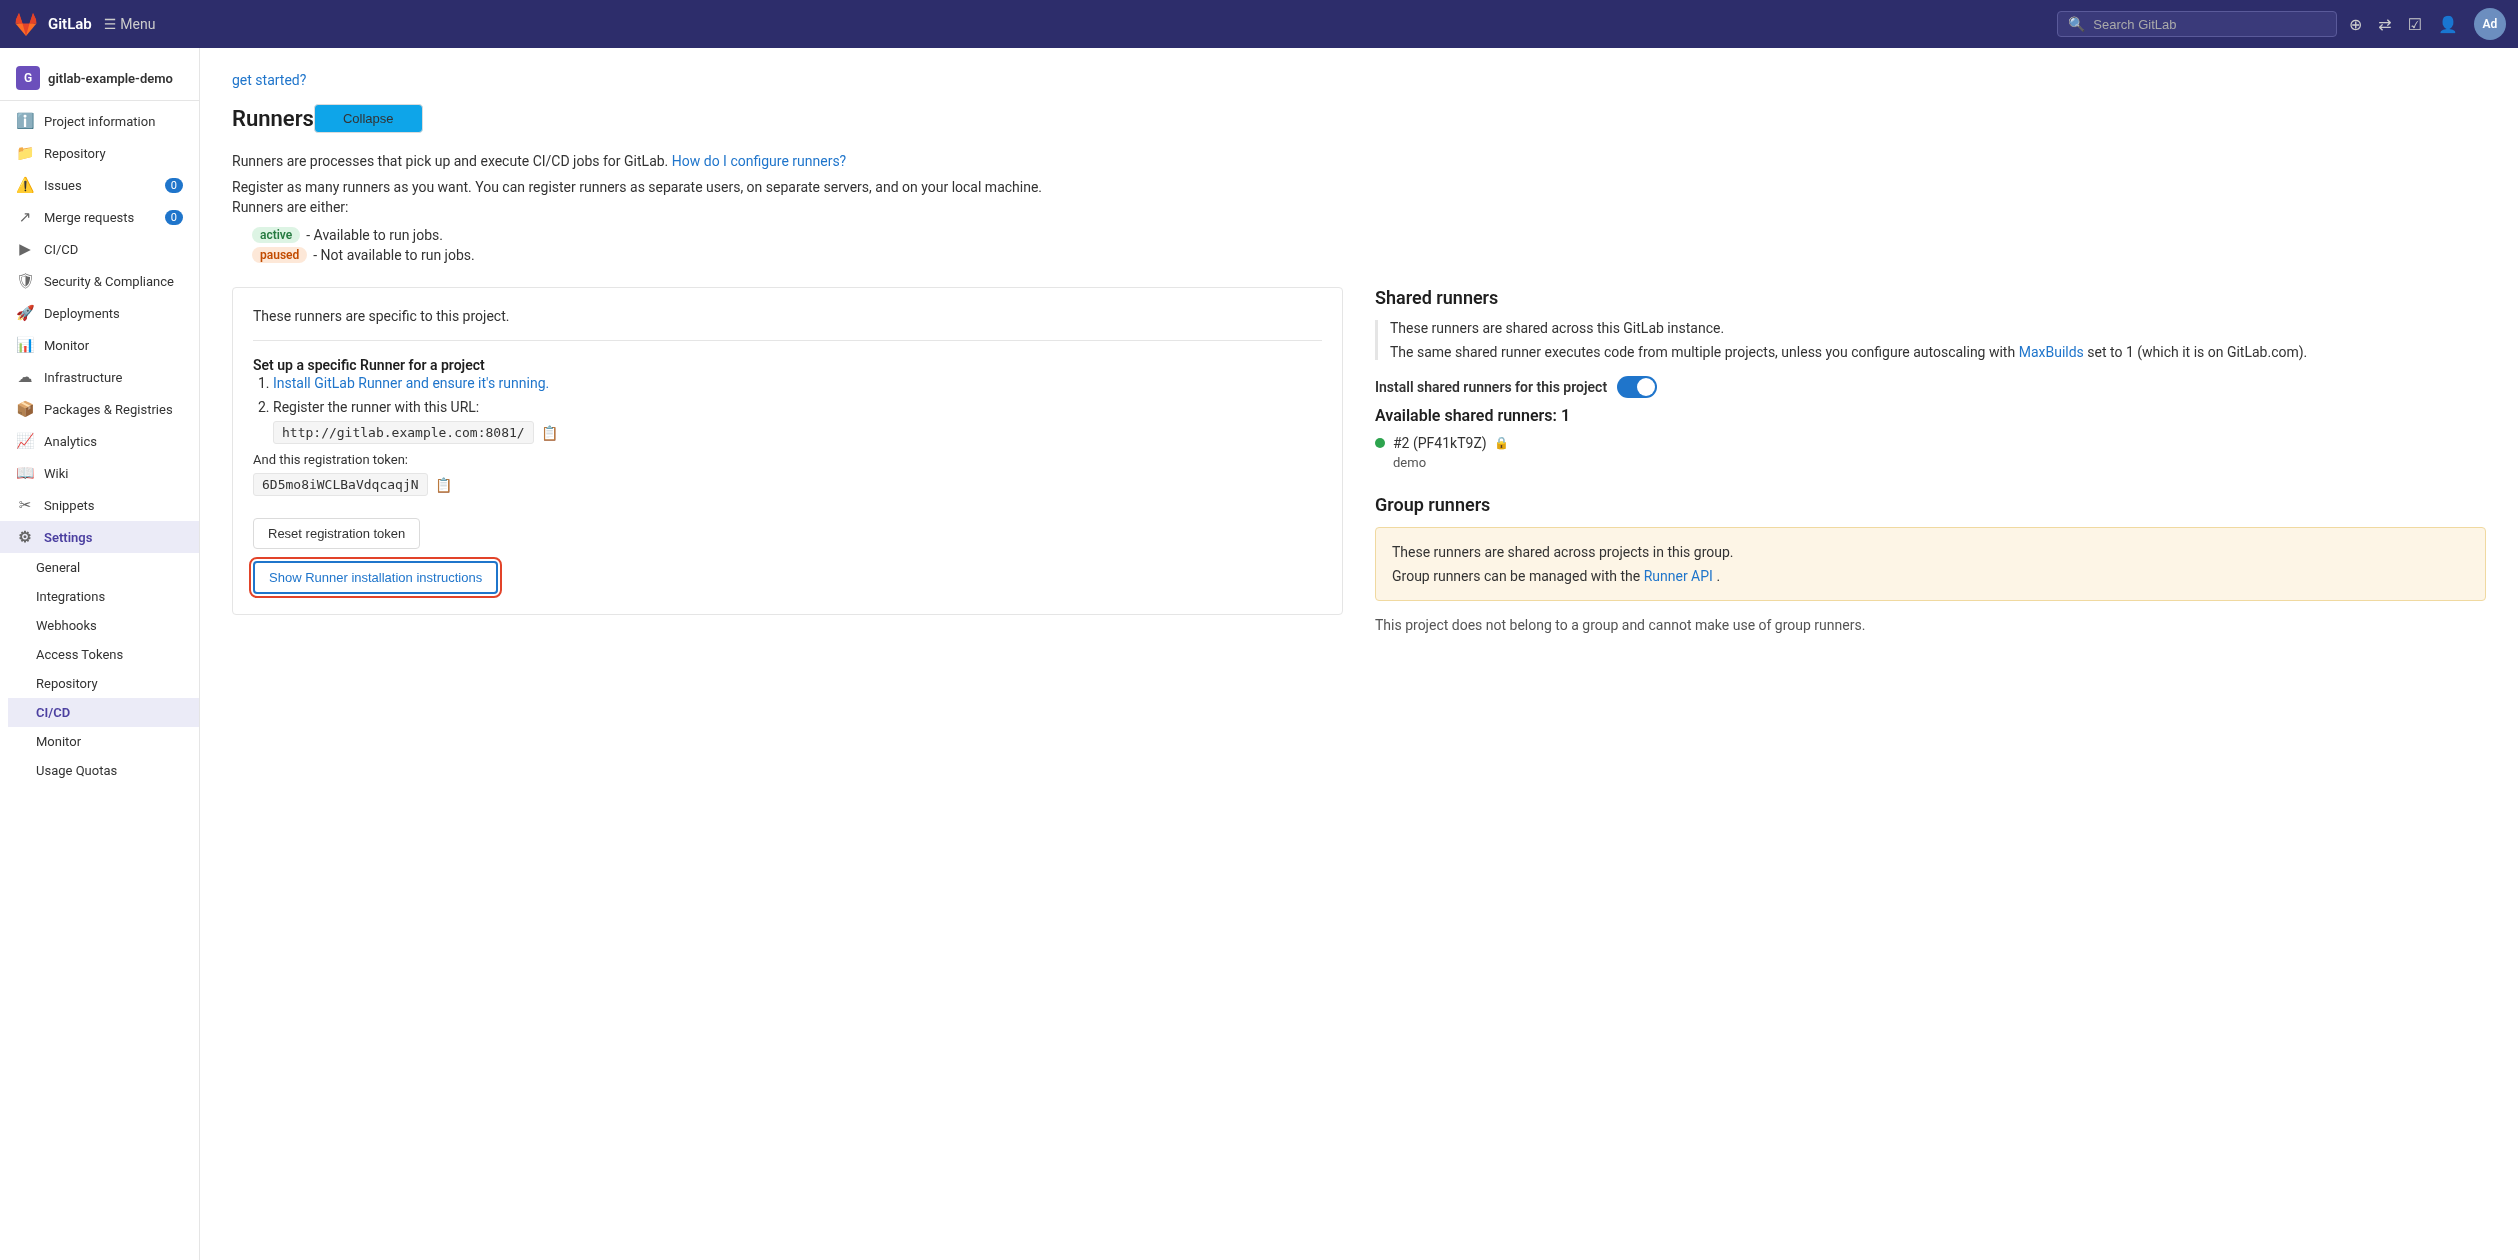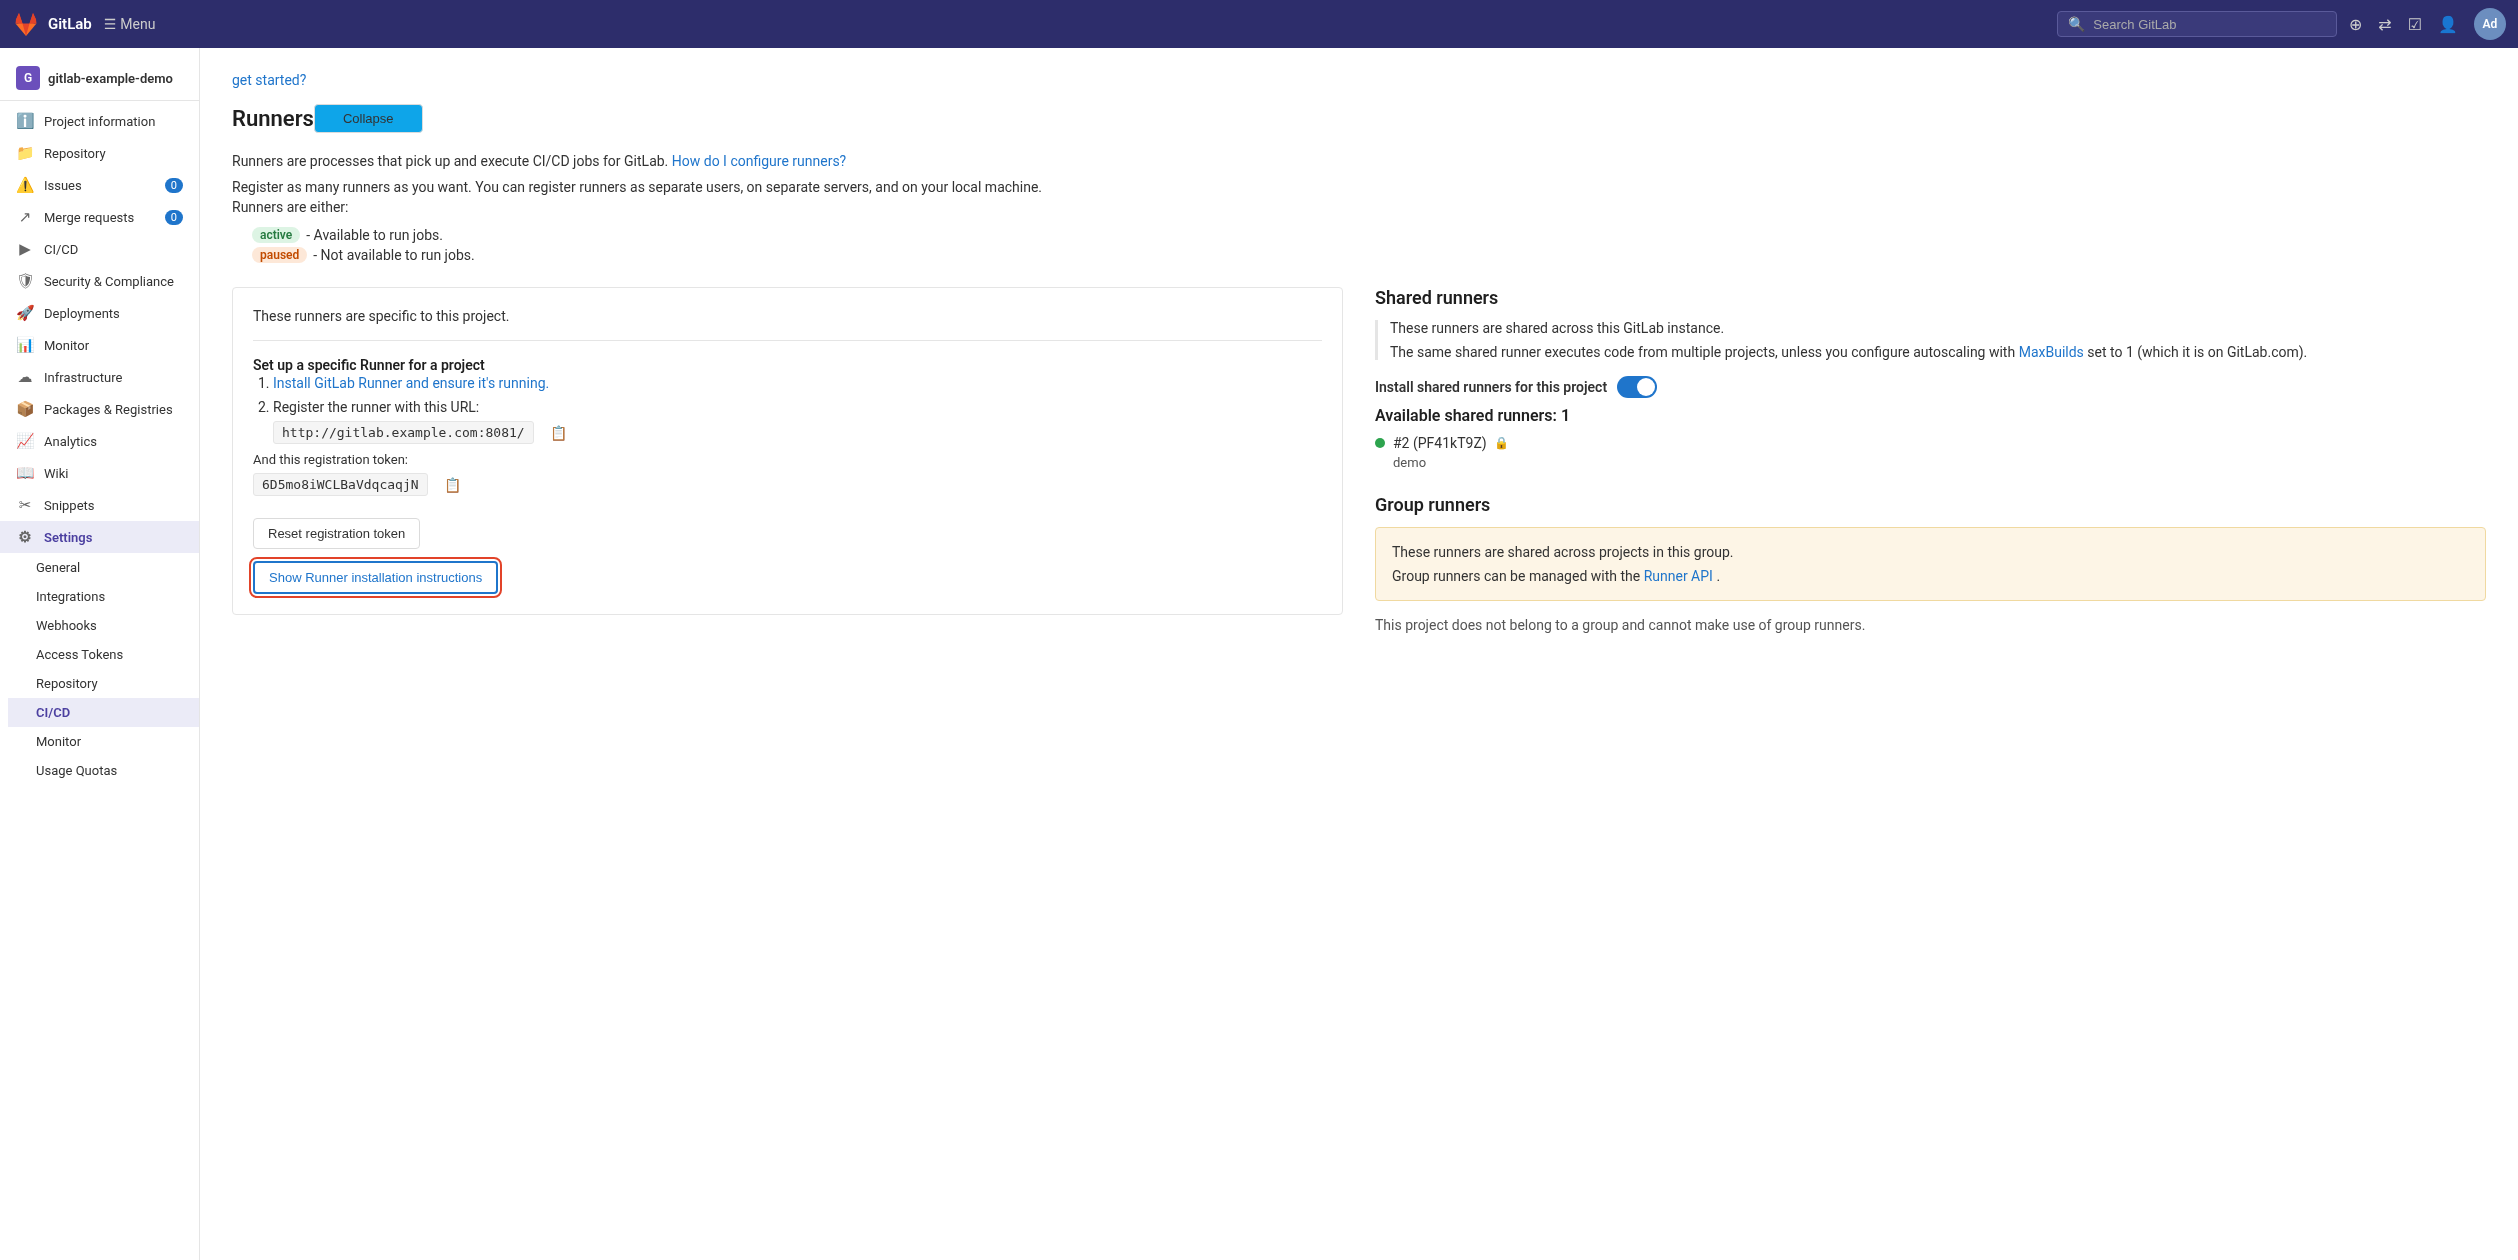--- a/index.html
+++ b/index.html
@@ -75,21 +75,21 @@
     .specific-box {
       border: 1px solid #e5e5e5; border-radius: 4px; padding: 20px; background: #fff;
     }
     .specific-desc { font-size: 14px; color: #333; margin-bottom: 16px; border-bottom: 1px solid #e5e5e5; padding-bottom: 16px; }
 
     .setup-title { font-size: 14px; font-weight: 600; margin-bottom: 2px; }
     .setup-steps { list-style: decimal; margin-left: 20px; font-size: 14px; }
     .setup-steps li { margin-bottom: 8px; color: #333; }
     .setup-steps a { color: #1f75cb; text-decoration: none; }
 
-    .token-row { display: flex; align-items: center; gap: 17px; margin: 6px 0; }
+    .token-row { display: flex; align-items: center; gap: 8px; margin: 6px 0; }
     .token-label { font-size: 13px; color: #333; }
     .token-value {
       font-family: monospace; font-size: 13px; background: #f5f5f5;
       border: 1px solid #e5e5e5; padding: 3px 8px; border-radius: 3px; color: #333;
     }
     .copy-icon { cursor: pointer; color: #666; font-size: 14px; }
 
     .btn-reset {
       border: 1px solid #dbdbdb; background: #fff; padding: 7px 14px;
       border-radius: 4px; cursor: pointer; font-size: 13px; color: #333; margin-top: 16px; margin-bottom: 12px;

